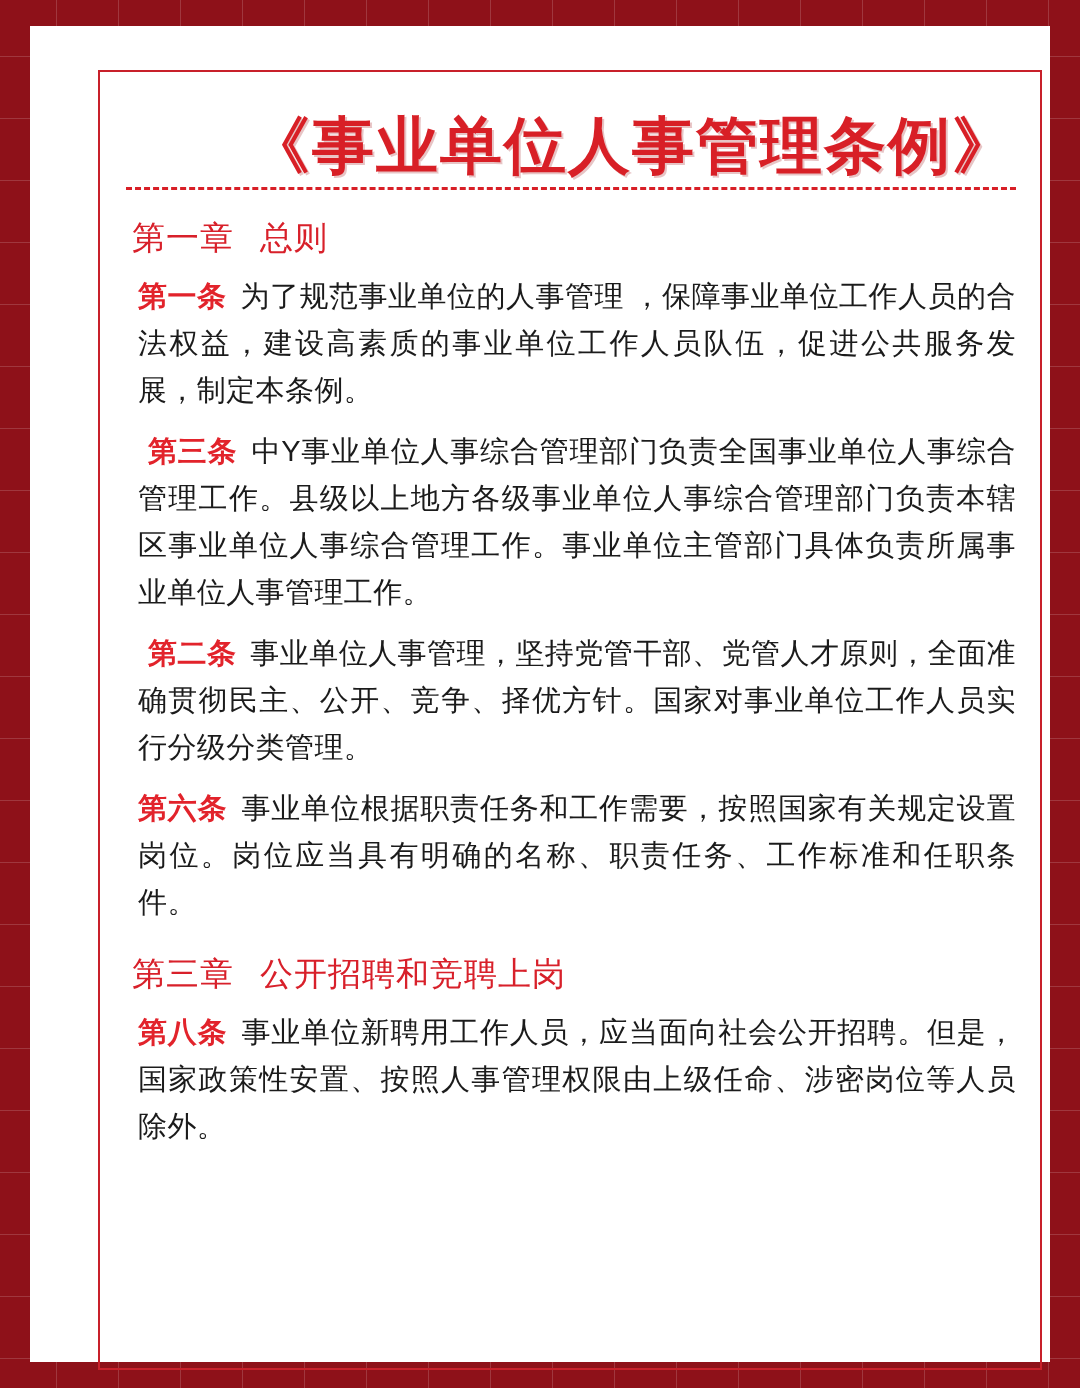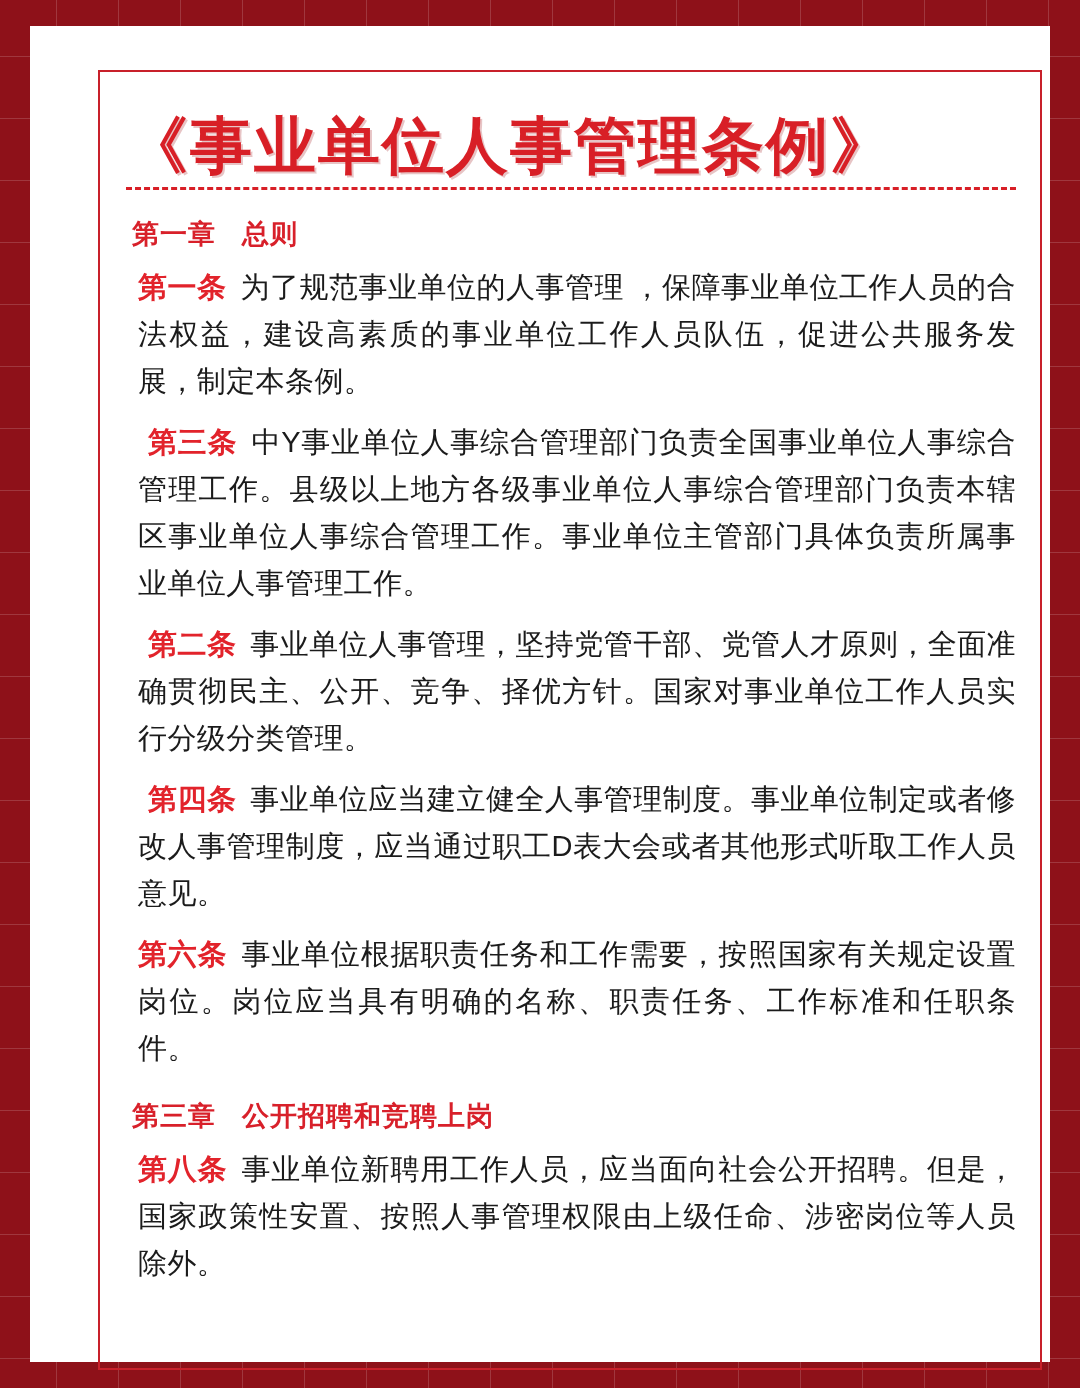--- a/index.html
+++ b/index.html
@@ -54,37 +54,37 @@
     left: 96px;
     top: 66px;
     width: 890px;
   }
 
   .doc-title {
     font-family: "DejaVu Sans", "Liberation Sans", sans-serif;
     font-size: 62px;
     font-weight: bold;
     color: #d81f26;
-    text-align: left;
+    text-align: right;
     letter-spacing: 2px;
     margin: 18px 0 4px 0;
     line-height: 1.15;
     text-shadow: 2px 2px 0 rgba(160,20,25,0.25);
   }
 
   .divider {
     width: 100%;
     height: 0;
     border-top: 3px dashed #d81f26;
     margin: 6px 0 22px 0;
   }
 
   .chapter {
-    font-size: 27px;
-    font-weight: bold;
+    font-size: 33px;
+    font-weight: normal;
     color: #d8202a;
     margin: 26px 0 12px 6px;
     letter-spacing: 1px;
   }
   .chapter .chap-name {
     margin-left: 26px;
   }
 
   .article {
     font-size: 29px;
@@ -124,23 +124,20 @@
     </div>
     <p class="article" data-interactable="false">
       <span class="num" data-interactable="false">第一条</span><span class="indent" data-interactable="false">为了规范事业单位的人事管理 ，保障事业单位工作人员的合法权益，建设高素质的事业单位工作人员队伍，促进公共服务发展，制定本条例。</span>
     </p>
     <p class="article ind" data-interactable="false">
       <span class="num" data-interactable="false">第三条</span><span class="indent" data-interactable="false">中Y事业单位人事综合管理部门负责全国事业单位人事综合管理工作。县级以上地方各级事业单位人事综合管理部门负责本辖区事业单位人事综合管理工作。事业单位主管部门具体负责所属事业单位人事管理工作。</span>
     </p>
     <p class="article ind" data-interactable="false">
       <span class="num" data-interactable="false">第二条</span><span class="indent" data-interactable="false">事业单位人事管理，坚持党管干部、党管人才原则，全面准确贯彻民主、公开、竞争、择优方针。国家对事业单位工作人员实行分级分类管理。</span>
     </p>
-    <p class="article ind" data-interactable="false">
-      <span class="num" data-interactable="false">第四条</span><span class="indent" data-interactable="false">事业单位应当建立健全人事管理制度。事业单位制定或者修改人事管理制度，应当通过职工D表大会或者其他形式听取工作人员意见。</span>
-    </p>
 
     <p class="article" data-interactable="false">
       <span class="num" data-interactable="false">第六条</span><span class="indent" data-interactable="false">事业单位根据职责任务和工作需要，按照国家有关规定设置岗位。岗位应当具有明确的名称、职责任务、工作标准和任职条件。</span>
     </p>
 
     <div class="chapter" data-interactable="false">
       <span data-interactable="false">第三章</span><span class="chap-name" data-interactable="false">公开招聘和竞聘上岗</span>
     </div>
     <p class="article" data-interactable="false">
       <span class="num" data-interactable="false">第八条</span><span class="indent" data-interactable="false">事业单位新聘用工作人员，应当面向社会公开招聘。但是，国家政策性安置、按照人事管理权限由上级任命、涉密岗位等人员除外。</span>

